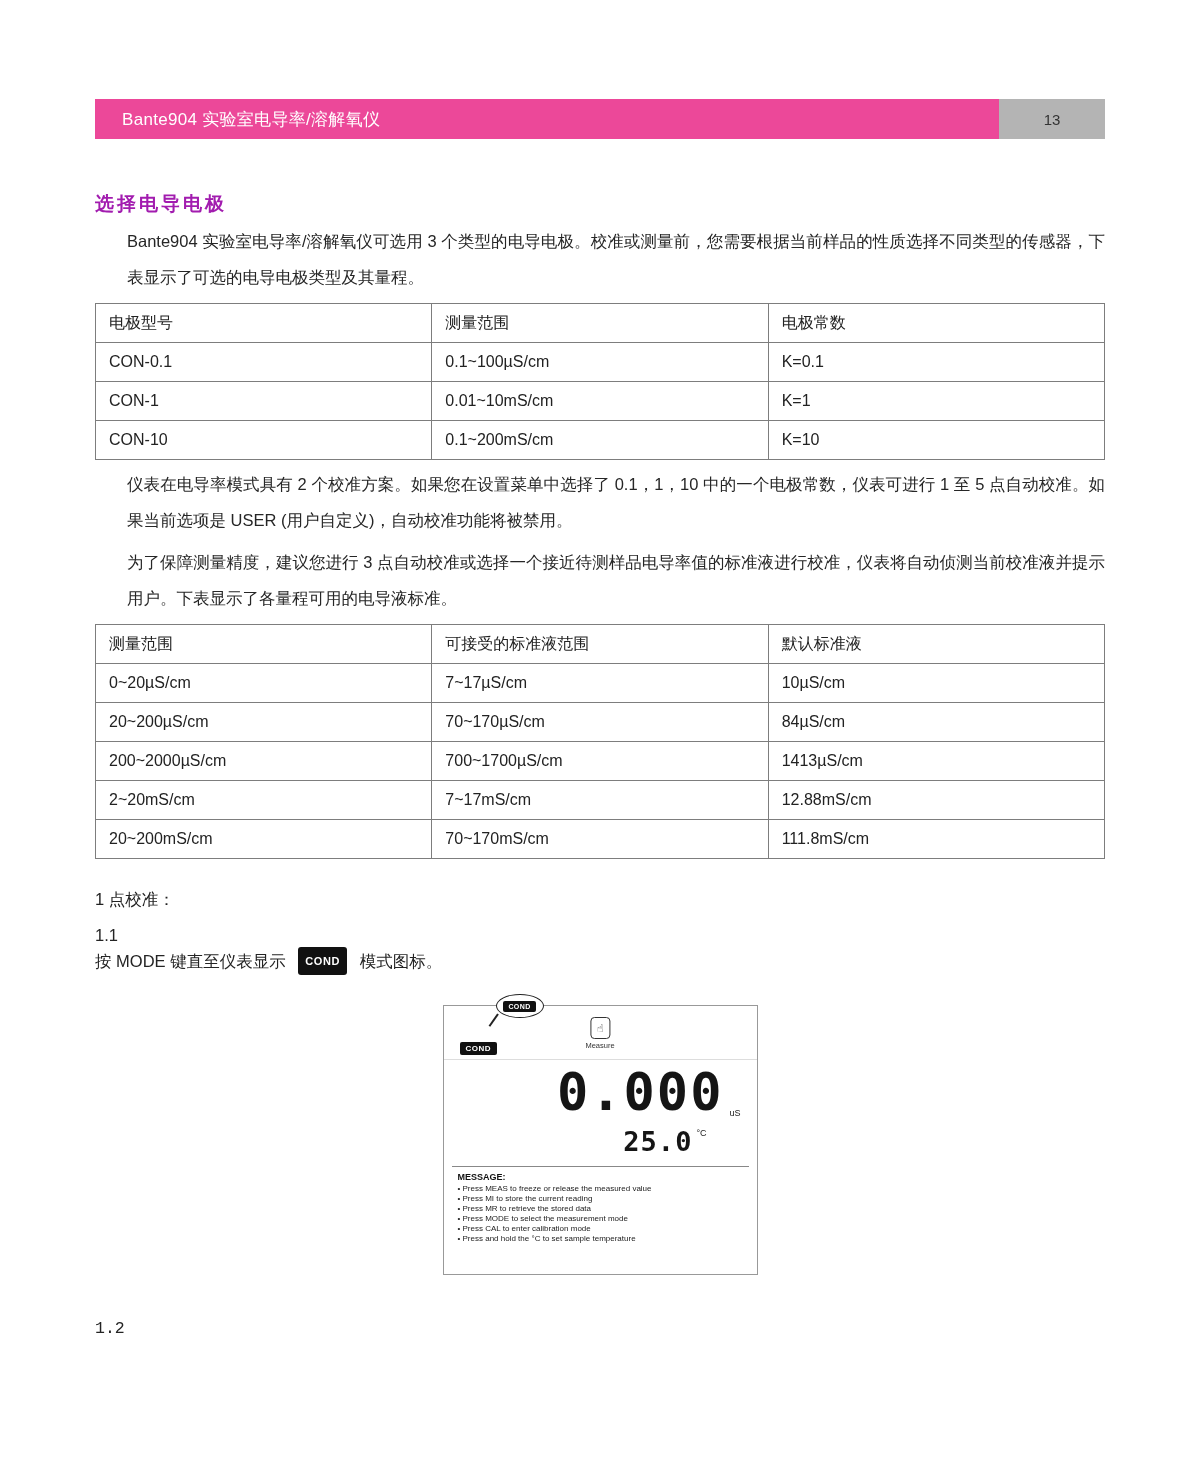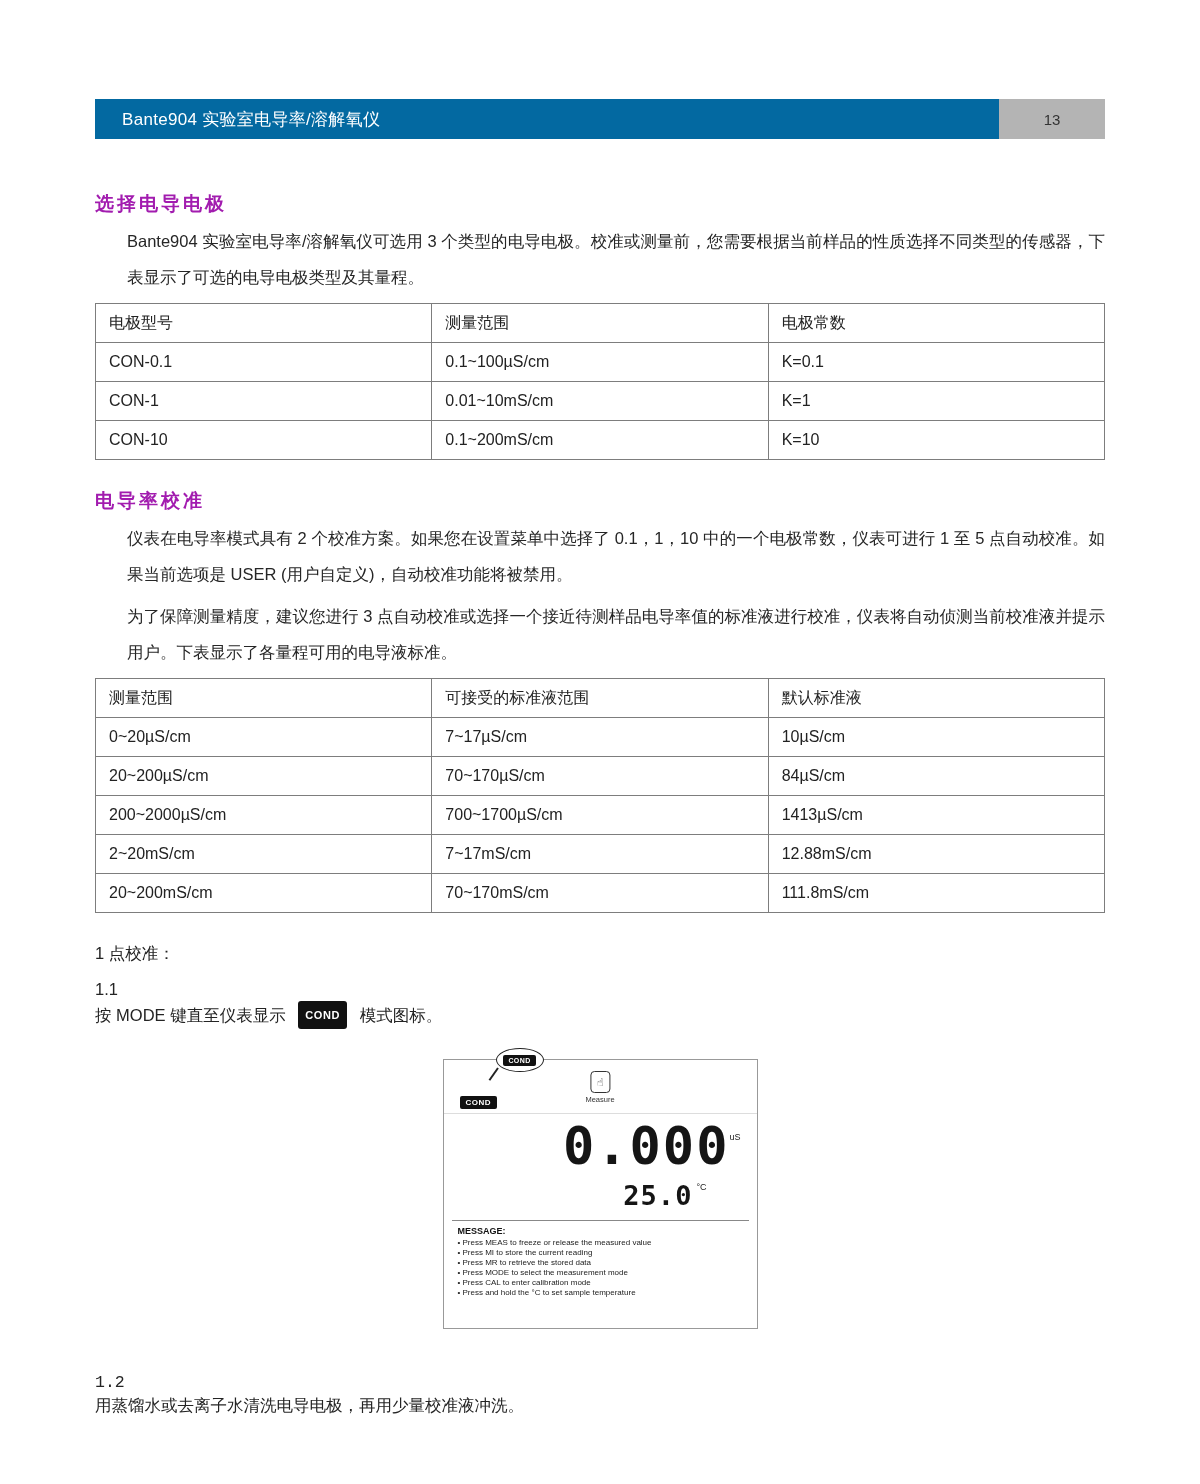--- a/index.html
+++ b/index.html
@@ -5,21 +5,21 @@
   * { margin:0; padding:0; box-sizing:border-box; }
   html,body { background:#ffffff; }
   .page {
     width:1200px; height:1484px; background:#ffffff; position:relative;
     font-family:"Liberation Sans","DejaVu Sans",sans-serif; color:#1a1a1a;
     padding:99px 95px 0 95px; overflow:hidden;
   }
   
   .topbar { display:flex; height:40px; width:100%; }
   .topbar-black {
-    flex:1; background:#0369a1; color:#ffffff; display:flex; align-items:center;
+    flex:1; background:#ec4899; color:#ffffff; display:flex; align-items:center;
     padding-left:27px; font-size:17px; letter-spacing:0.3px;
   }
   .topbar-page {
     width:106px; background:#b4b4b4; color:#333; display:flex;
     align-items:center; justify-content:center; font-size:15px;
   }
   
   h2.section-title { margin-top:52px; font-size:19px; font-weight:bold; letter-spacing:3px; color:#a21caf; line-height:26px; }
   h2.second { margin-top:28px; }
   p.body-text { margin-top:6px; font-size:16.5px; line-height:36px; color:#262626; text-align:justify;margin-left:32px; }
@@ -52,21 +52,21 @@
     font-weight:bold; padding:2px 6px; border-radius:2px; letter-spacing:0.5px;
   }
   .measure-block { position:absolute; left:50%; transform:translateX(-50%); top:11px; text-align:center; }
   .measure-icon {
     width:20px; height:22px; border:1px solid #333; border-radius:4px;
     display:flex; align-items:center; justify-content:center; font-size:11px; margin:0 auto; color:#222;
   }
   .measure-label { font-size:7.5px; color:#333; margin-top:2px; }
   .lcd-sep1 { position:absolute; top:53px; left:0; right:0; border-top:1px solid #ddd; }
   .seg { font-family:"DejaVu Sans Mono",monospace; font-weight:bold; color:#151515; }
-  .lcd-main { position:absolute; top:60px; right:16px; display:flex; align-items:flex-start; }
+  .lcd-main { position:absolute; top:60px; right:16px; display:flex; align-items:flex-end; gap:6px; }
   .seg-large { font-size:52px; line-height:1; letter-spacing:2px; }
   .unit-us { font-size:9px; margin-top:12px; color:#222; }
   .lcd-temp { position:absolute; top:122px; right:50px; display:flex; align-items:flex-start; gap:4px; }
   .seg-small { font-size:27px; line-height:1; letter-spacing:1px; }
   .unit-c { font-size:9px; color:#222; }
   .lcd-sep2 { position:absolute; top:160px; left:8px; right:8px; border-top:1px solid #888; }
   .lcd-msg { position:absolute; top:166px; left:14px; right:12px; }
   .msg-title { font-size:9px; font-weight:bold; color:#111; }
   .msg-list { list-style:none; margin-top:2px; }
   .msg-list li { font-size:8px; line-height:10px; color:#222; }
@@ -105,21 +105,20 @@
       <td>K=1</td>
     </tr>
     <tr>
       <td>CON-10</td>
       <td>0.1~200mS/cm</td>
       <td>K=10</td>
     </tr>
   </tbody>
     </table>
 
-  <h2 class="section-title second">电导率校准</h2>
   <p class="body-text">仪表在电导率模式具有 2 个校准方案。如果您在设置菜单中选择了 0.1，1，10 中的一个电极常数，仪表可进行 1 至 5 点自动校准。如果当前选项是 USER (用户自定义)，自动校准功能将被禁用。</p>
   <p class="body-text">为了保障测量精度，建议您进行 3 点自动校准或选择一个接近待测样品电导率值的标准液进行校准，仪表将自动侦测当前校准液并提示用户。下表显示了各量程可用的电导液标准。</p>
 
   <table class="grid">
     <tbody>
         <tr>
       <td>测量范围</td>
       <td>可接受的标准液范围</td>
       <td>默认标准液</td>
     </tr>
@@ -203,16 +202,15 @@
           <li>Press CAL to enter calibration mode</li>
           <li>Press and hold the °C to set sample temperature</li>
         </ul>
       </div>
 
     </div>
   </div>
 
   <div class="step" style="margin-top:42px;font-family:Liberation Mono, monospace;">
     <span class="step-num">1.2</span>
-    <span class="step-text">用蒸馏水或去离子水清洗电导电极，再用少量校准液冲洗。</span>
   </div>
 
 </div>
 
 </body></html>

